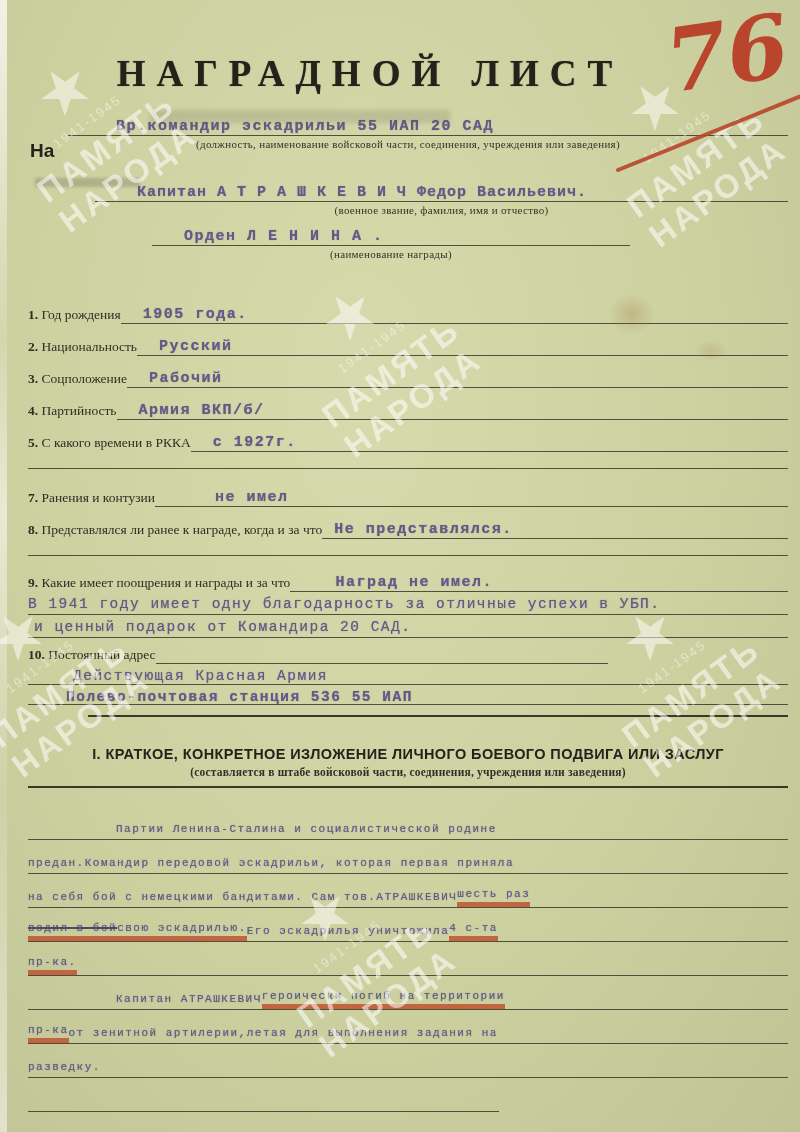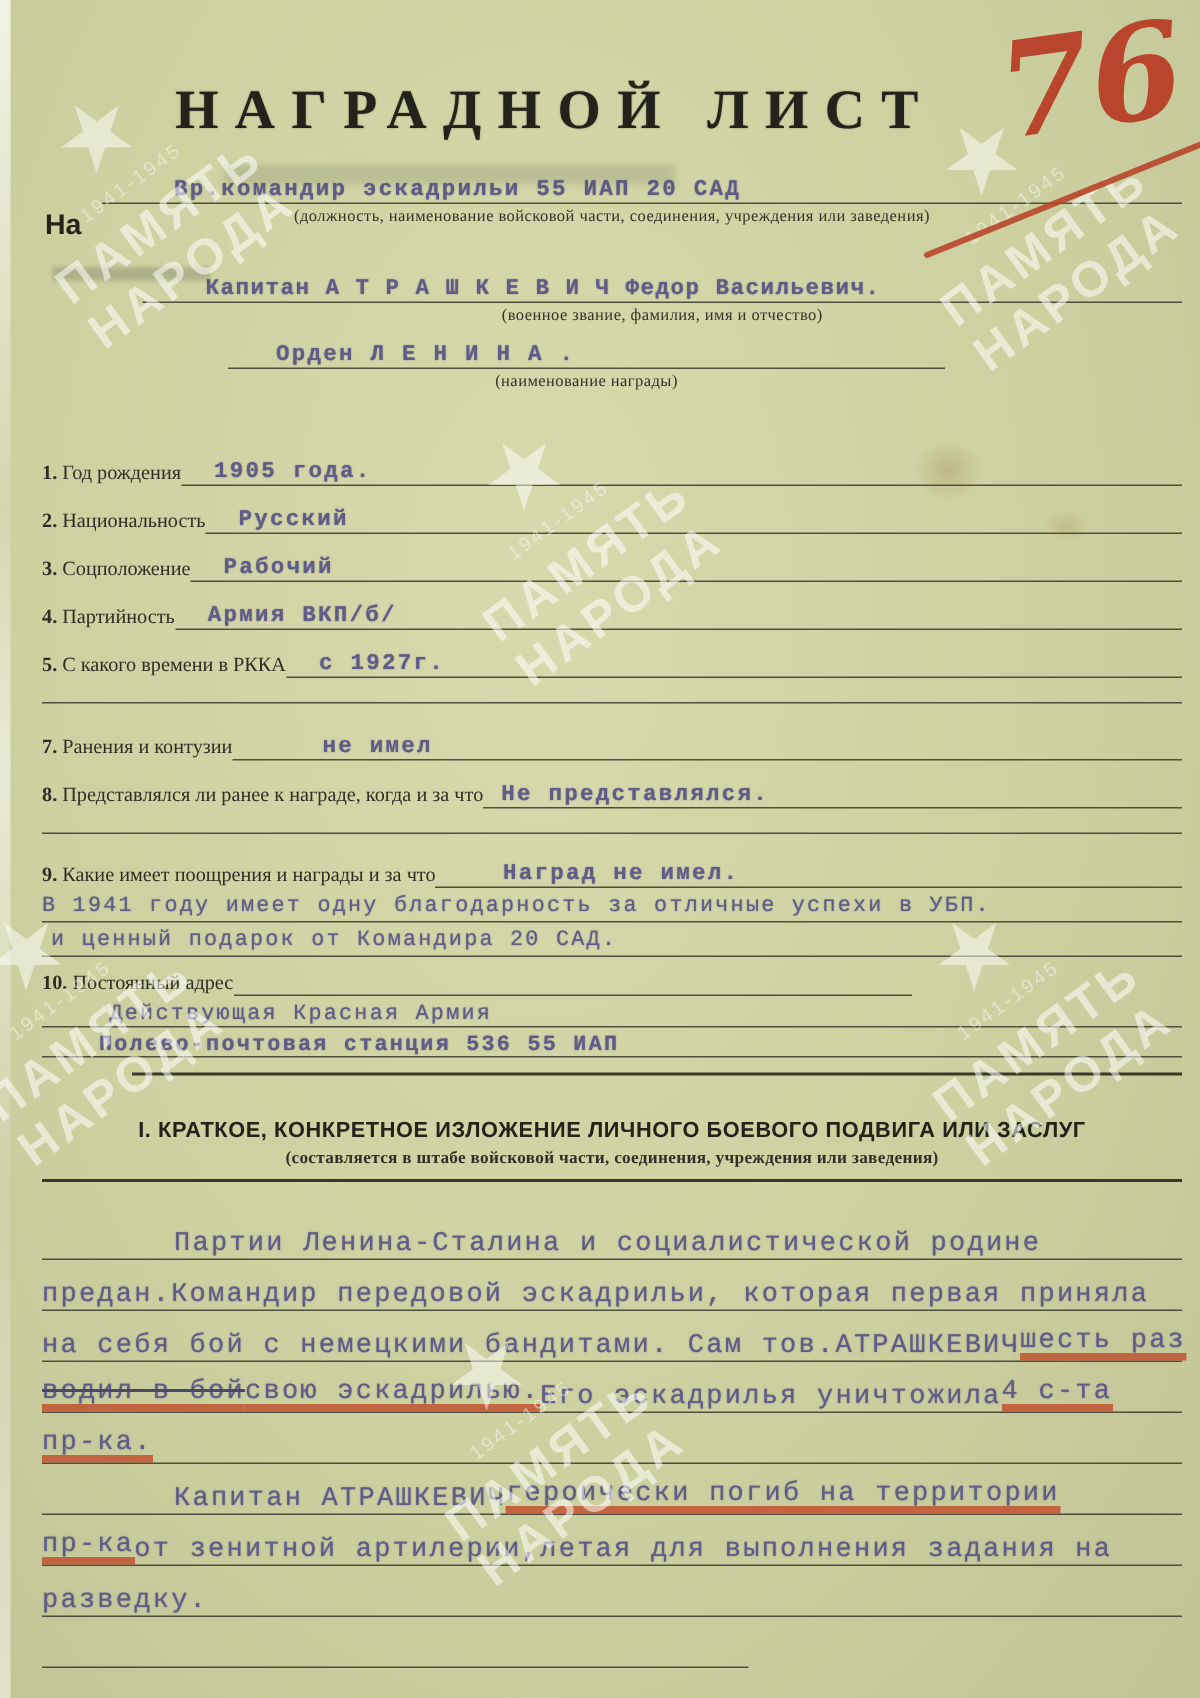--- a/index.html
+++ b/index.html
@@ -84,21 +84,21 @@
     letter-spacing:.4px;color:#23231c;
   }
   .sect .c{font-size:11.5px;font-weight:bold;color:#30302a;margin-top:4px;letter-spacing:.2px;}
   .sect .heavy{margin-top:8px;}
   
   .body{position:absolute;left:28px;right:12px;top:806px;}
   .bline{
     height:33px;border-bottom:1.6px solid rgba(55,55,42,.85);
     display:flex;align-items:flex-end;line-height:20px;
   }
-  .bline .typed{font-size:18px;}
+  .bline .typed{font-size:11px;}
   .bline.indent .typed:first-child{margin-left:88px;}
   .bline.short{width:62%;}
   .redu{
     background-image:linear-gradient(rgba(193,82,48,.85), rgba(193,82,48,.85));
     background-size:100% 5px;background-position:0 100%;background-repeat:no-repeat;
     padding-bottom:3px;
   }
   .strike{text-decoration:line-through;text-decoration-color:#4a4a66;text-decoration-thickness:2px;}
   
   .smudge{position:absolute;pointer-events:none;z-index:1;}

